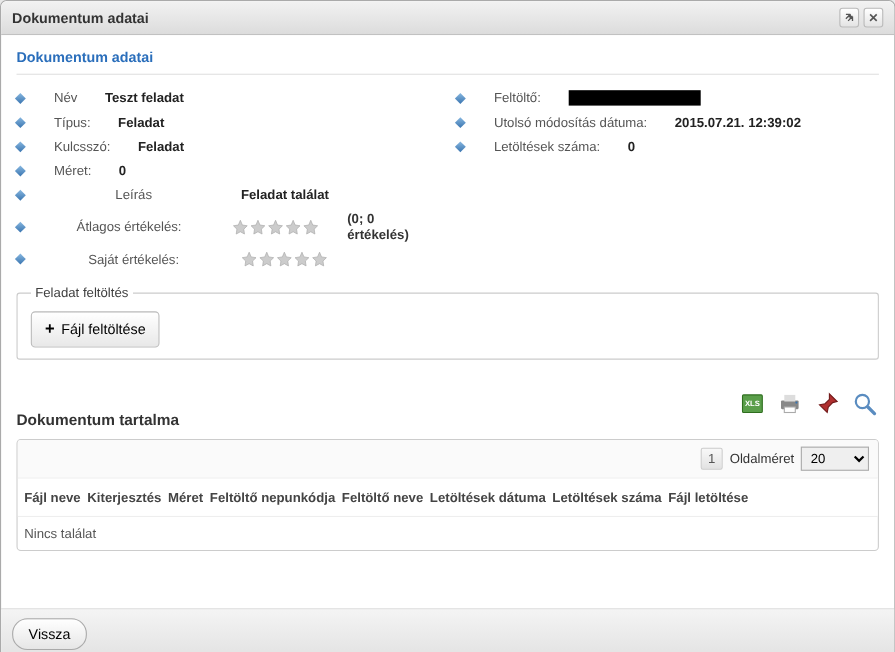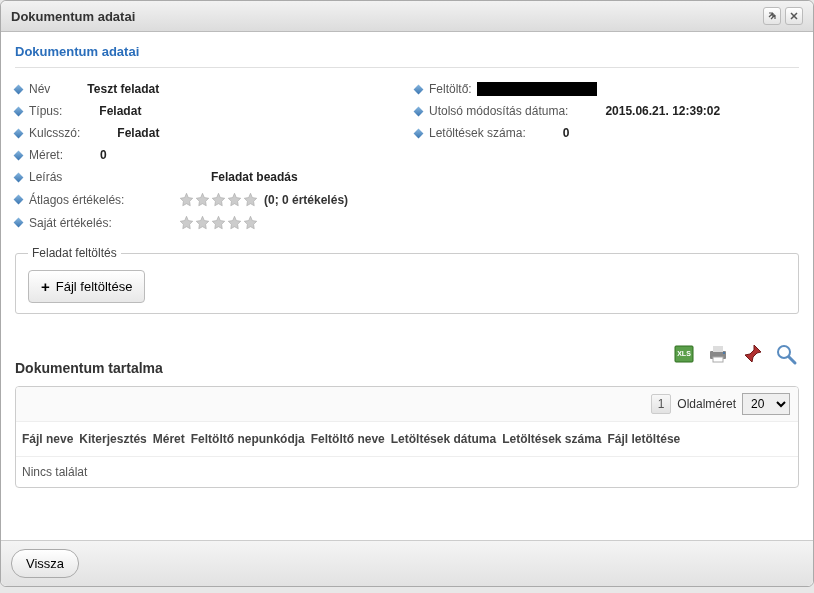--- a/index.html
+++ b/index.html
@@ -7,42 +7,42 @@
     .dialog { width: 814px; margin: 0 auto; background: #fff; border: 1px solid #aaa; border-radius: 6px; position: relative; }
     .titlebar { background: linear-gradient(#f2f2f2,#dcdcdc); border-bottom: 1px solid #bbb; border-radius: 6px 6px 0 0; padding: 6px 10px; display: flex; align-items: center; }
     .titlebar .title { font-weight: bold; color: #333; flex: 1; font-size: 13px; }
     .titlebar .btn { width: 18px; height: 18px; border: 1px solid #bbb; border-radius: 3px; background: linear-gradient(#fff,#e4e4e4); margin-left: 4px; display: flex; align-items: center; justify-content: center; color: #555; cursor: pointer; font-size: 11px; }
     .content { padding: 12px 14px; }
     .section-title { color: #2a6ebb; font-weight: bold; font-size: 13px; margin-bottom: 8px; }
     .section-sep { border: none; border-bottom: 1px solid #e0e0e0; margin: 6px 0 10px; }
     .cols { display: flex; gap: 20px; }
     .colL { flex: 0 0 380px; }
     .colR { flex: 1; }
-    .row { display: flex; align-items: center; padding: 4px 0; font-size: 12px; }
+    .row { display: flex; align-items: center; padding: 4px 0; font-size: 12px; gap: 20px; }
     .bullet { width: 7px; height: 7px; background: linear-gradient(135deg,#87b7e0,#3a75b0); transform: rotate(45deg); margin-right: 7px; flex-shrink:0; }
     .label { color: #555; margin-right: 5px; }
-    .val { font-weight: bold; color: #222; margin-left: 32px; }
+    .val { font-weight: bold; color: #222; }
     .redacted { display: inline-block; width: 120px; height: 14px; background: #000; vertical-align: middle; }
-    .leftlabel { width: 150px; display: inline-block; }
+    .leftlabel { width: 150px; display: inline-block; text-align: center; }
     .stars { display: inline-flex; gap: 1px; }
     .star { width: 15px; height: 15px; }
     .star svg { fill: #ccc; stroke: #aaa; stroke-width: 1; }
     .ratingtxt { margin-left: 6px; font-weight: bold; color: #333; }
     fieldset.upload { border: 1px solid #ccc; border-radius: 3px; margin-top: 12px; padding: 10px 12px; }
     fieldset.upload legend { color: #404040; padding: 0 4px; font-size: 12px; }
     .upload-btn { background: linear-gradient(#fff,#e8e8e8); border: 1px solid #bbb; border-radius: 4px; padding: 7px 12px; cursor: pointer; font-size: 13px; display: inline-flex; align-items: center; gap: 6px; }
     .tartalma-head { display: flex; align-items: center; margin-top: 18px; }
     .tartalma-title { font-weight: bold; font-size: 14px; color: #333; flex: 1; margin-top: 28px; }
     .icons { display: flex; gap: 8px; align-items: center; }
     .toolicon { width: 26px; height: 26px; cursor: pointer; display:flex; align-items:center; justify-content:center; }
     .table-wrap { border: 1px solid #ccc; border-radius: 4px; margin-top: 10px; overflow: hidden; }
     .pager { background: #fafafa; display: flex; justify-content: flex-end; align-items: center; padding: 6px 8px; gap: 6px; font-size: 12px; }
     .pageno { background: linear-gradient(#f8f8f8,#e2e2e2); border: 1px solid #ccc; padding: 2px 6px; border-radius: 2px; color: #555;}
     .pagesize-label { color: #333; }
-    select.pagesize { border: 1px solid #aaa; padding: 2px 4px; font-size: 12px; width: 48px; }
+    select.pagesize { border: 1px solid #aaa; padding: 2px 4px; font-size: 12px; width: 62px; }
     .theaders { display: flex; background: #fff; border-top: 1px solid #eee; padding: 10px 6px; font-weight: bold; color: #444; font-size: 12px; gap: 6px; flex-wrap: nowrap; }
     .theaders div { white-space: nowrap; }
     .tbody { padding: 8px 6px; color: #555; border-top: 1px solid #eee; }
     .tfooter { background: linear-gradient(#f2f2f2,#e6e6e6); padding: 8px 8px; font-weight: bold; color: #444; border-top: 1px solid #ccc; }
     .bottombar { background: linear-gradient(#f4f4f4,#e2e2e2); border-top: 1px solid #ccc; border-radius: 0 0 6px 6px; padding: 8px 10px; margin-top: 40px; }
     .back-btn { background: linear-gradient(#fff,#e6e6e6); border: 1px solid #aaa; border-radius: 14px; padding: 6px 14px; cursor: pointer; font-size: 13px; text-align: right; }
   </style>
 </head>
 <body>
 
@@ -84,21 +84,21 @@
             <span class="val">Feladat</span>
           </div>
         <div class="row">
             <span class="bullet"></span>
             <span class="label">Méret:</span> 
             <span class="val">0</span>
           </div>
         <div class="row">
             <span class="bullet"></span>
             <span class="leftlabel"><span class="label">Leírás</span></span>
-            <span class="val">Feladat beadás</span>
+            <span class="val">Feladat találat</span>
           </div>
         <div class="row">
             <span class="bullet"></span>
             <span class="leftlabel"><span class="label">Átlagos értékelés:</span></span>
           <span class="stars">
             <span class="star"><svg viewBox="0 0 24 24">
                   <path d="M12 2l2.9 6.9L22 10l-5 4.9L18 22l-6-3.3L6 22l1-7.1L2 10l7.1-1.1z"></path>
                 </svg></span>
             <span class="star"><svg viewBox="0 0 24 24">
                   <path d="M12 2l2.9 6.9L22 10l-5 4.9L18 22l-6-3.3L6 22l1-7.1L2 10l7.1-1.1z"></path>
@@ -139,21 +139,21 @@
       </div>
       <div class="colR">
         <div class="row">
             <span class="bullet"></span>
             <span class="label">Feltöltő:</span> 
             <span class="redacted"></span>
           </div>
         <div class="row">
             <span class="bullet"></span>
             <span class="label">Utolsó módosítás dátuma:</span> 
-            <span class="val">2015.06.21. 12:39:02</span>
+            <span class="val">2015.07.21. 12:39:02</span>
           </div>
         <div class="row">
             <span class="bullet"></span>
             <span class="label">Letöltések száma:</span> 
             <span class="val">0</span>
           </div>
       </div>
     </div>
 
     <fieldset class="upload">

